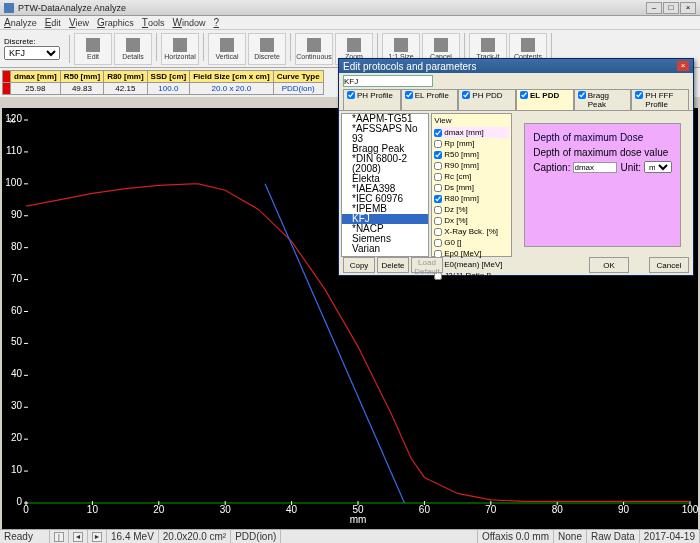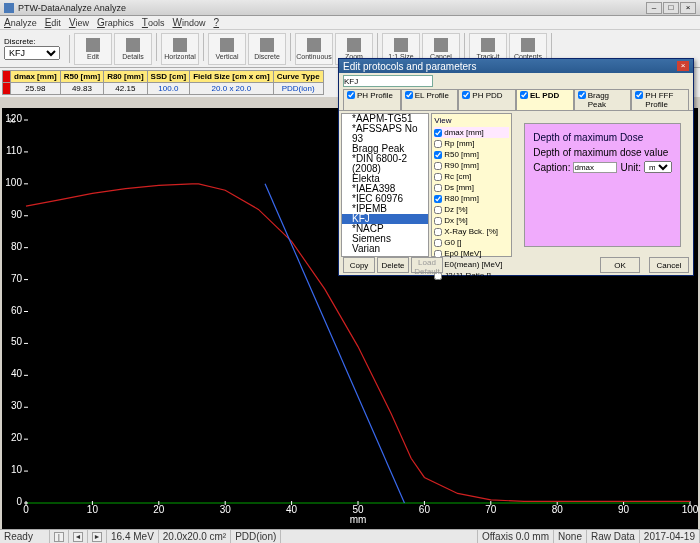--- a/index.html
+++ b/index.html
@@ -49,21 +49,21 @@
 .dialog .viewcol label{display:flex;align-items:center;gap:2px;font-size:8px;line-height:11px}
 .dialog .viewcol label input{width:8px;height:8px}
 .dialog .viewcol .selrow{background:#ffe8ff}
 .dialog .depthcol{flex:1;background:#f0abfc;border:1px solid #999;margin:12px;padding:8px;font-size:8px}
 .dialog .depthcol .hdr{color:#003;margin-bottom:4px}
 .dialog .depthcol .row{display:flex;align-items:center;gap:3px;margin:3px 0}
 .dialog .depthcol input[type=text]{width:44px;height:11px;font-size:8px;border:1px solid #999}
 .dialog .depthcol select{width:28px;height:12px;font-size:8px}
 .dialog .bbtns{position:absolute;bottom:2px;left:4px;display:flex;gap:2px}
 .dialog .bbtns button{width:32px;height:16px;font-size:8px;background:#ece9d8;border:1px solid #999}
-.dialog .okc{position:absolute;bottom:2px;right:4px;display:flex;gap:9px}
+.dialog .okc{position:absolute;bottom:2px;right:4px;display:flex;gap:20px}
 .dialog .okc button{width:40px;height:16px;font-size:8px;background:#ece9d8;border:1px solid #999}
 </style>
 </head>
 <body>
 
 <div class="titlebar">
   <div class="icon"></div>
   <div class="title">PTW-DataAnalyze Analyze</div>
   <div class="winbtns">
     <div class="winbtn">–</div>

